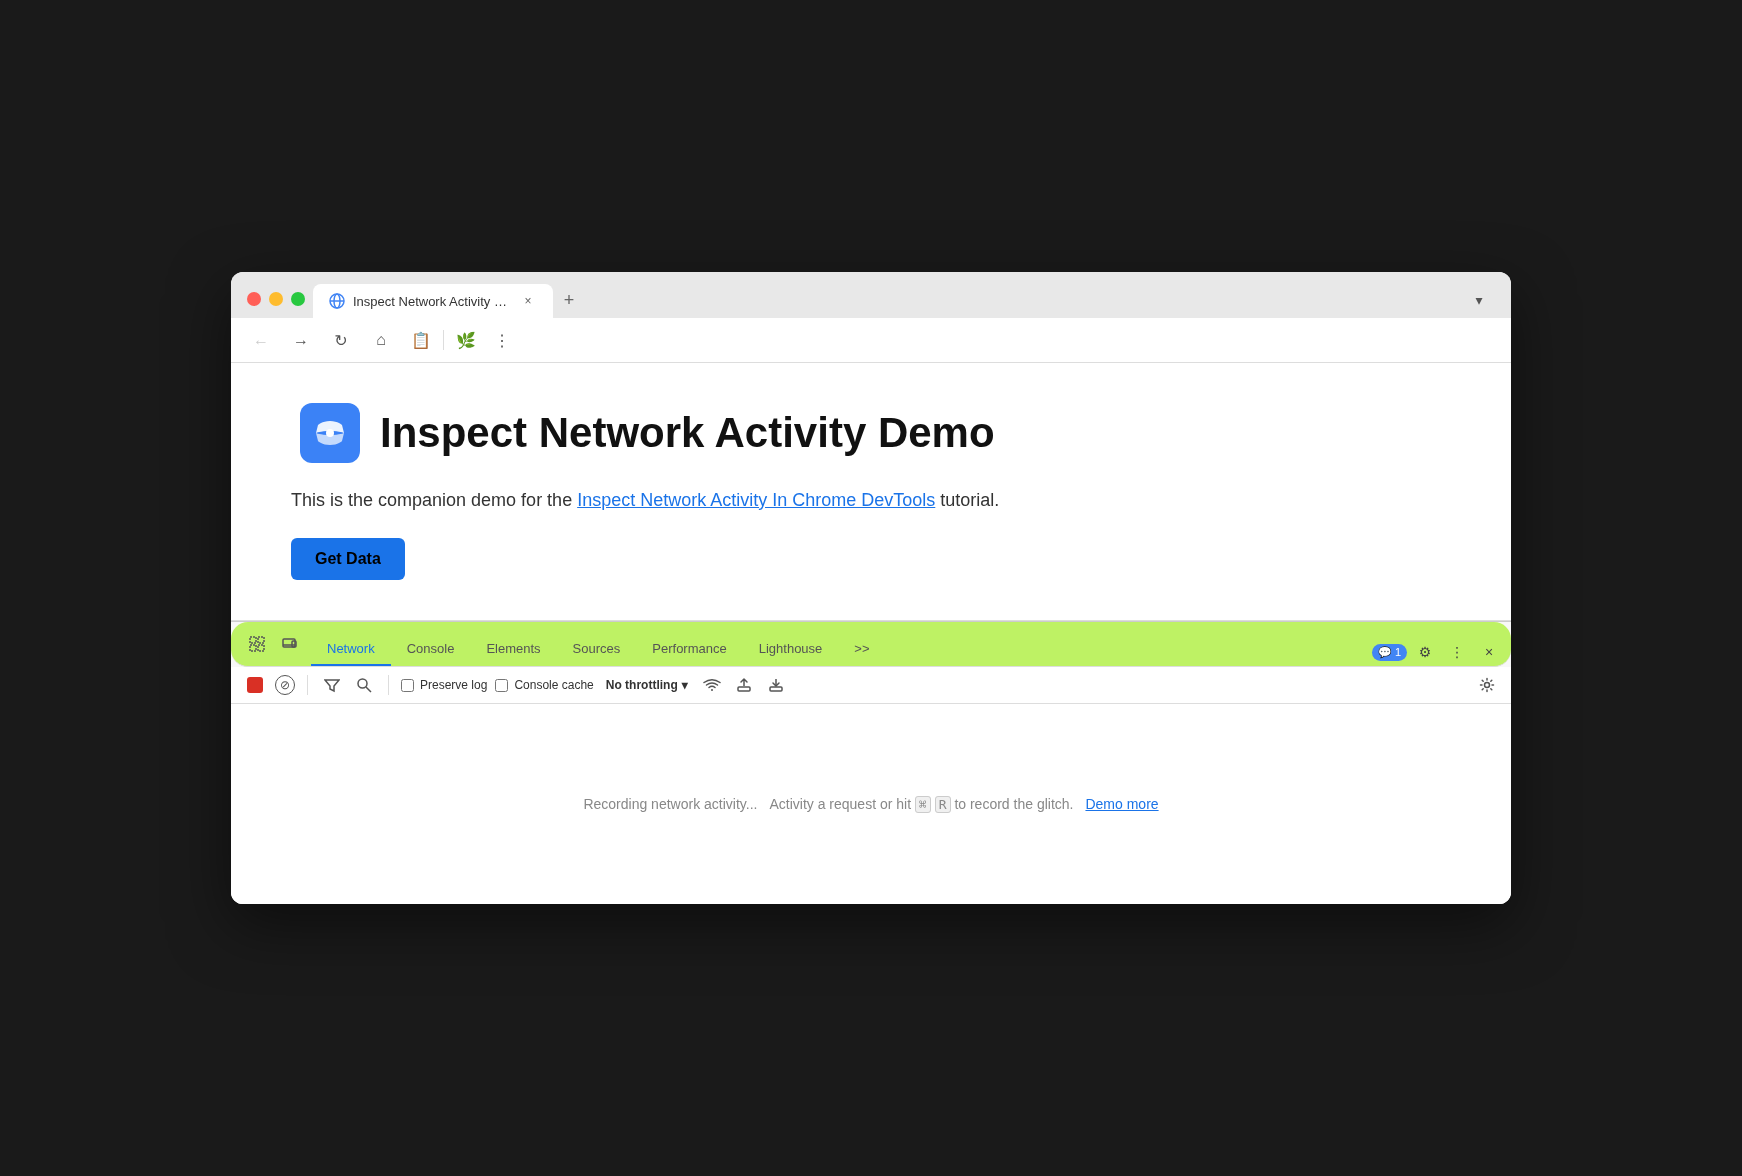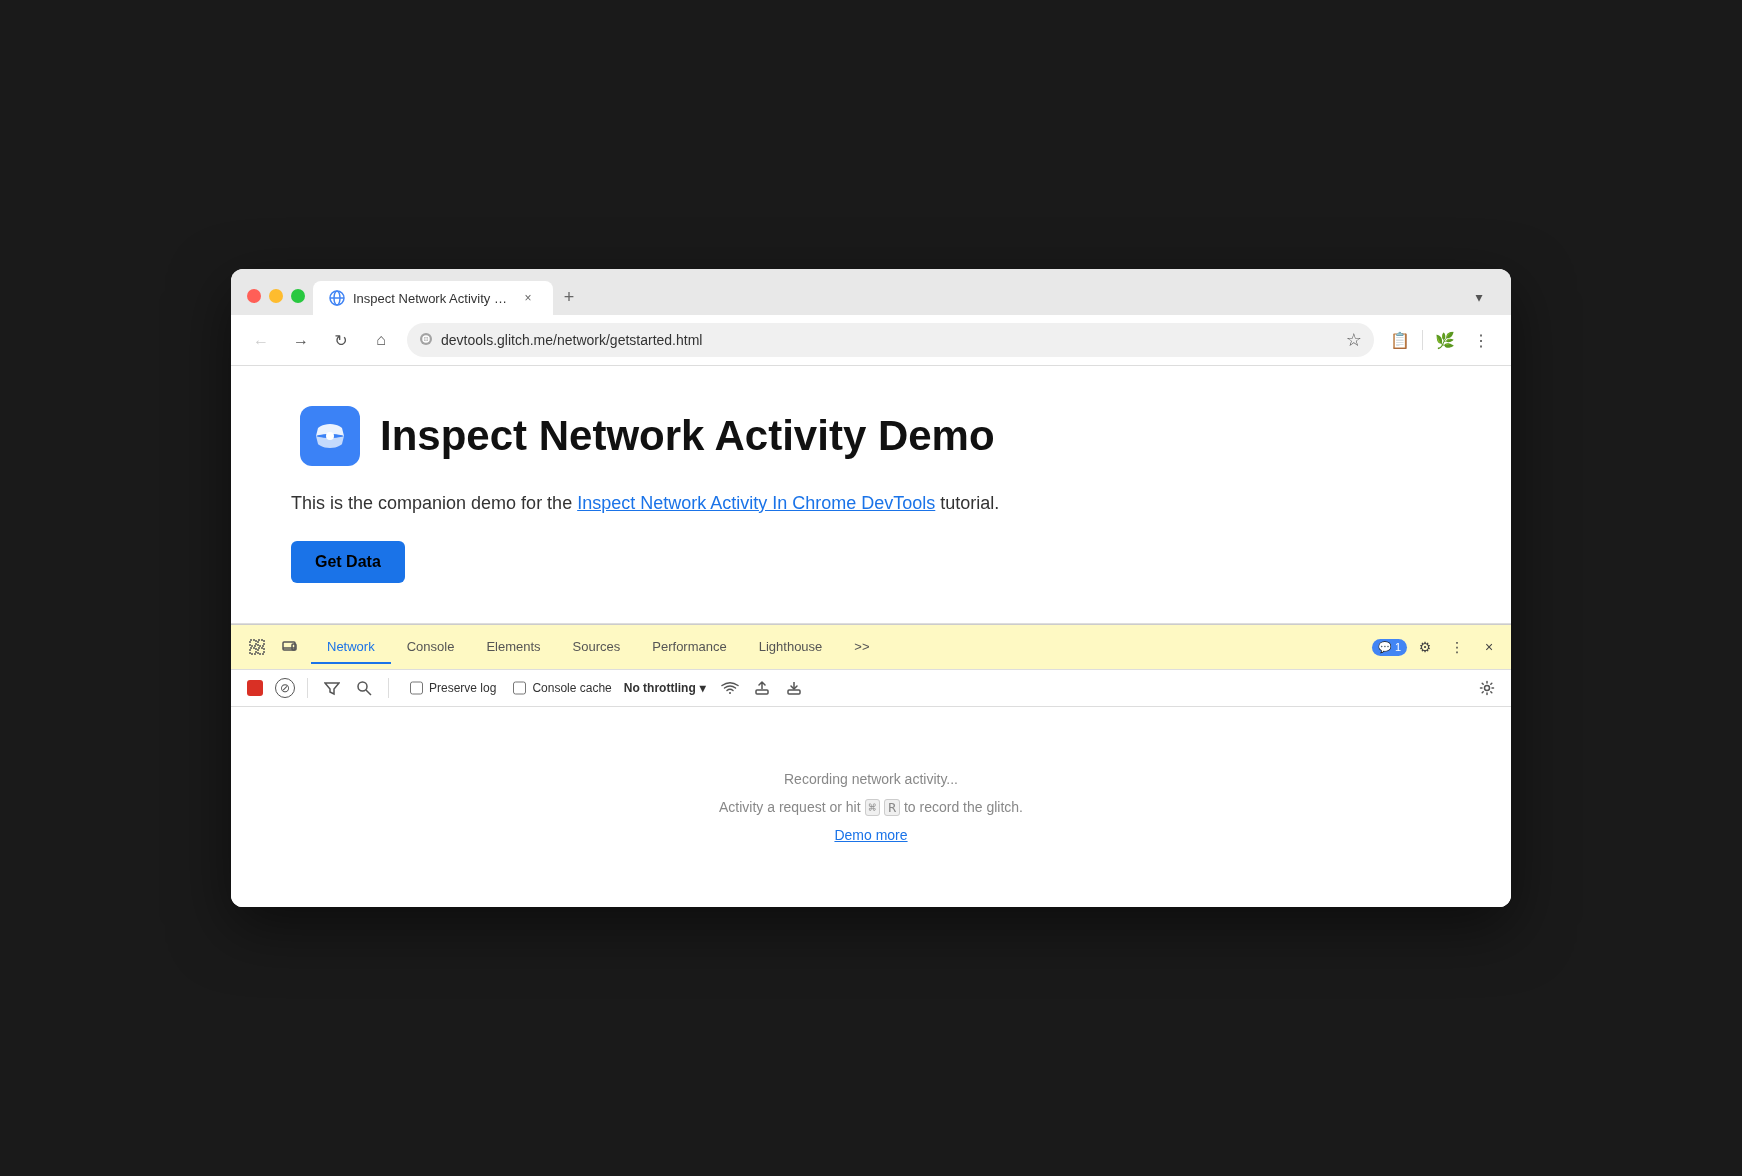--- a/index.html
+++ b/index.html
@@ -262,24 +262,25 @@
     }
 
     
     .devtools {
       background: #f8f8f8;
       border-top: 1px solid #ccc;
     }
 
     .devtools-tabs {
       display: flex;
-      align-items: center;
+      align-items: flex-end;
       border-bottom: 1px solid #ddd;
-      background: #fef9c3;
+      background: #bef264;
       padding: 0 8px;
+      border-radius: 17px;
     }
 
     .devtools-tab-left-icons {
       display: flex;
       align-items: center;
       gap: 4px;
       padding: 8px 4px;
       margin-right: 4px;
     }
 
@@ -396,26 +397,26 @@
       display: flex;
       align-items: center;
       justify-content: center;
       cursor: pointer;
       color: #555;
       font-size: 14px;
     }
 
     .checkbox-label {
       display: flex;
+      align-items: center;
       gap: 6px;
       font-size: 12px;
       color: #333;
       cursor: pointer;
       white-space: nowrap;
-      margin-left: 9px;
     }
 
     .checkbox-label input {
       cursor: pointer;
     }
 
     .throttle-select {
       display: flex;
       align-items: center;
       gap: 4px;
@@ -450,21 +451,20 @@
       font-size: 14px;
     }
 
     
     .network-empty {
       padding: 60px 20px;
       text-align: center;
       background: white;
       min-height: 200px;
       display: flex;
-      flex-direction: column;
       align-items: center;
       justify-content: center;
       gap: 12px;
     }
 
     .network-empty-primary {
       font-size: 14px;
       color: #888;
     }
 
@@ -516,32 +516,20 @@
       <div class="tab-dropdown">▾</div>
     </div>
   </div>
 
   <div class="address-bar">
     <button class="nav-btn disabled">←</button>
     <button class="nav-btn">→</button>
     <button class="nav-btn">↻</button>
     <button class="nav-btn">⌂</button>
 
-    <div class="url-bar">
-      <span class="url-icon">
-        <svg width="14" height="14" viewBox="0 0 14 14" fill="none" xmlns="http://www.w3.org/2000/svg">
-          <circle cx="7" cy="7" r="6" fill="#555" opacity="0.5"></circle>
-          <circle cx="7" cy="7" r="3" stroke="white" stroke-width="1.5" fill="none"></circle>
-          <line x1="7" y1="4" x2="7" y2="10" stroke="white" stroke-width="1"></line>
-          <line x1="4" y1="7" x2="10" y2="7" stroke="white" stroke-width="1"></line>
-        </svg>
-      </span>
-      <span class="url-text">devtools.glitch.me/network/getstarted.html</span>
-      <span class="url-star">☆</span>
-    </div>
 
     <div class="toolbar-icons">
       <div class="toolbar-icon">📋</div>
       <div class="toolbar-divider"></div>
       <div class="toolbar-icon">🌿</div>
       <div class="toolbar-icon">⋮</div>
     </div>
   </div>
 
   <div class="page-content">

